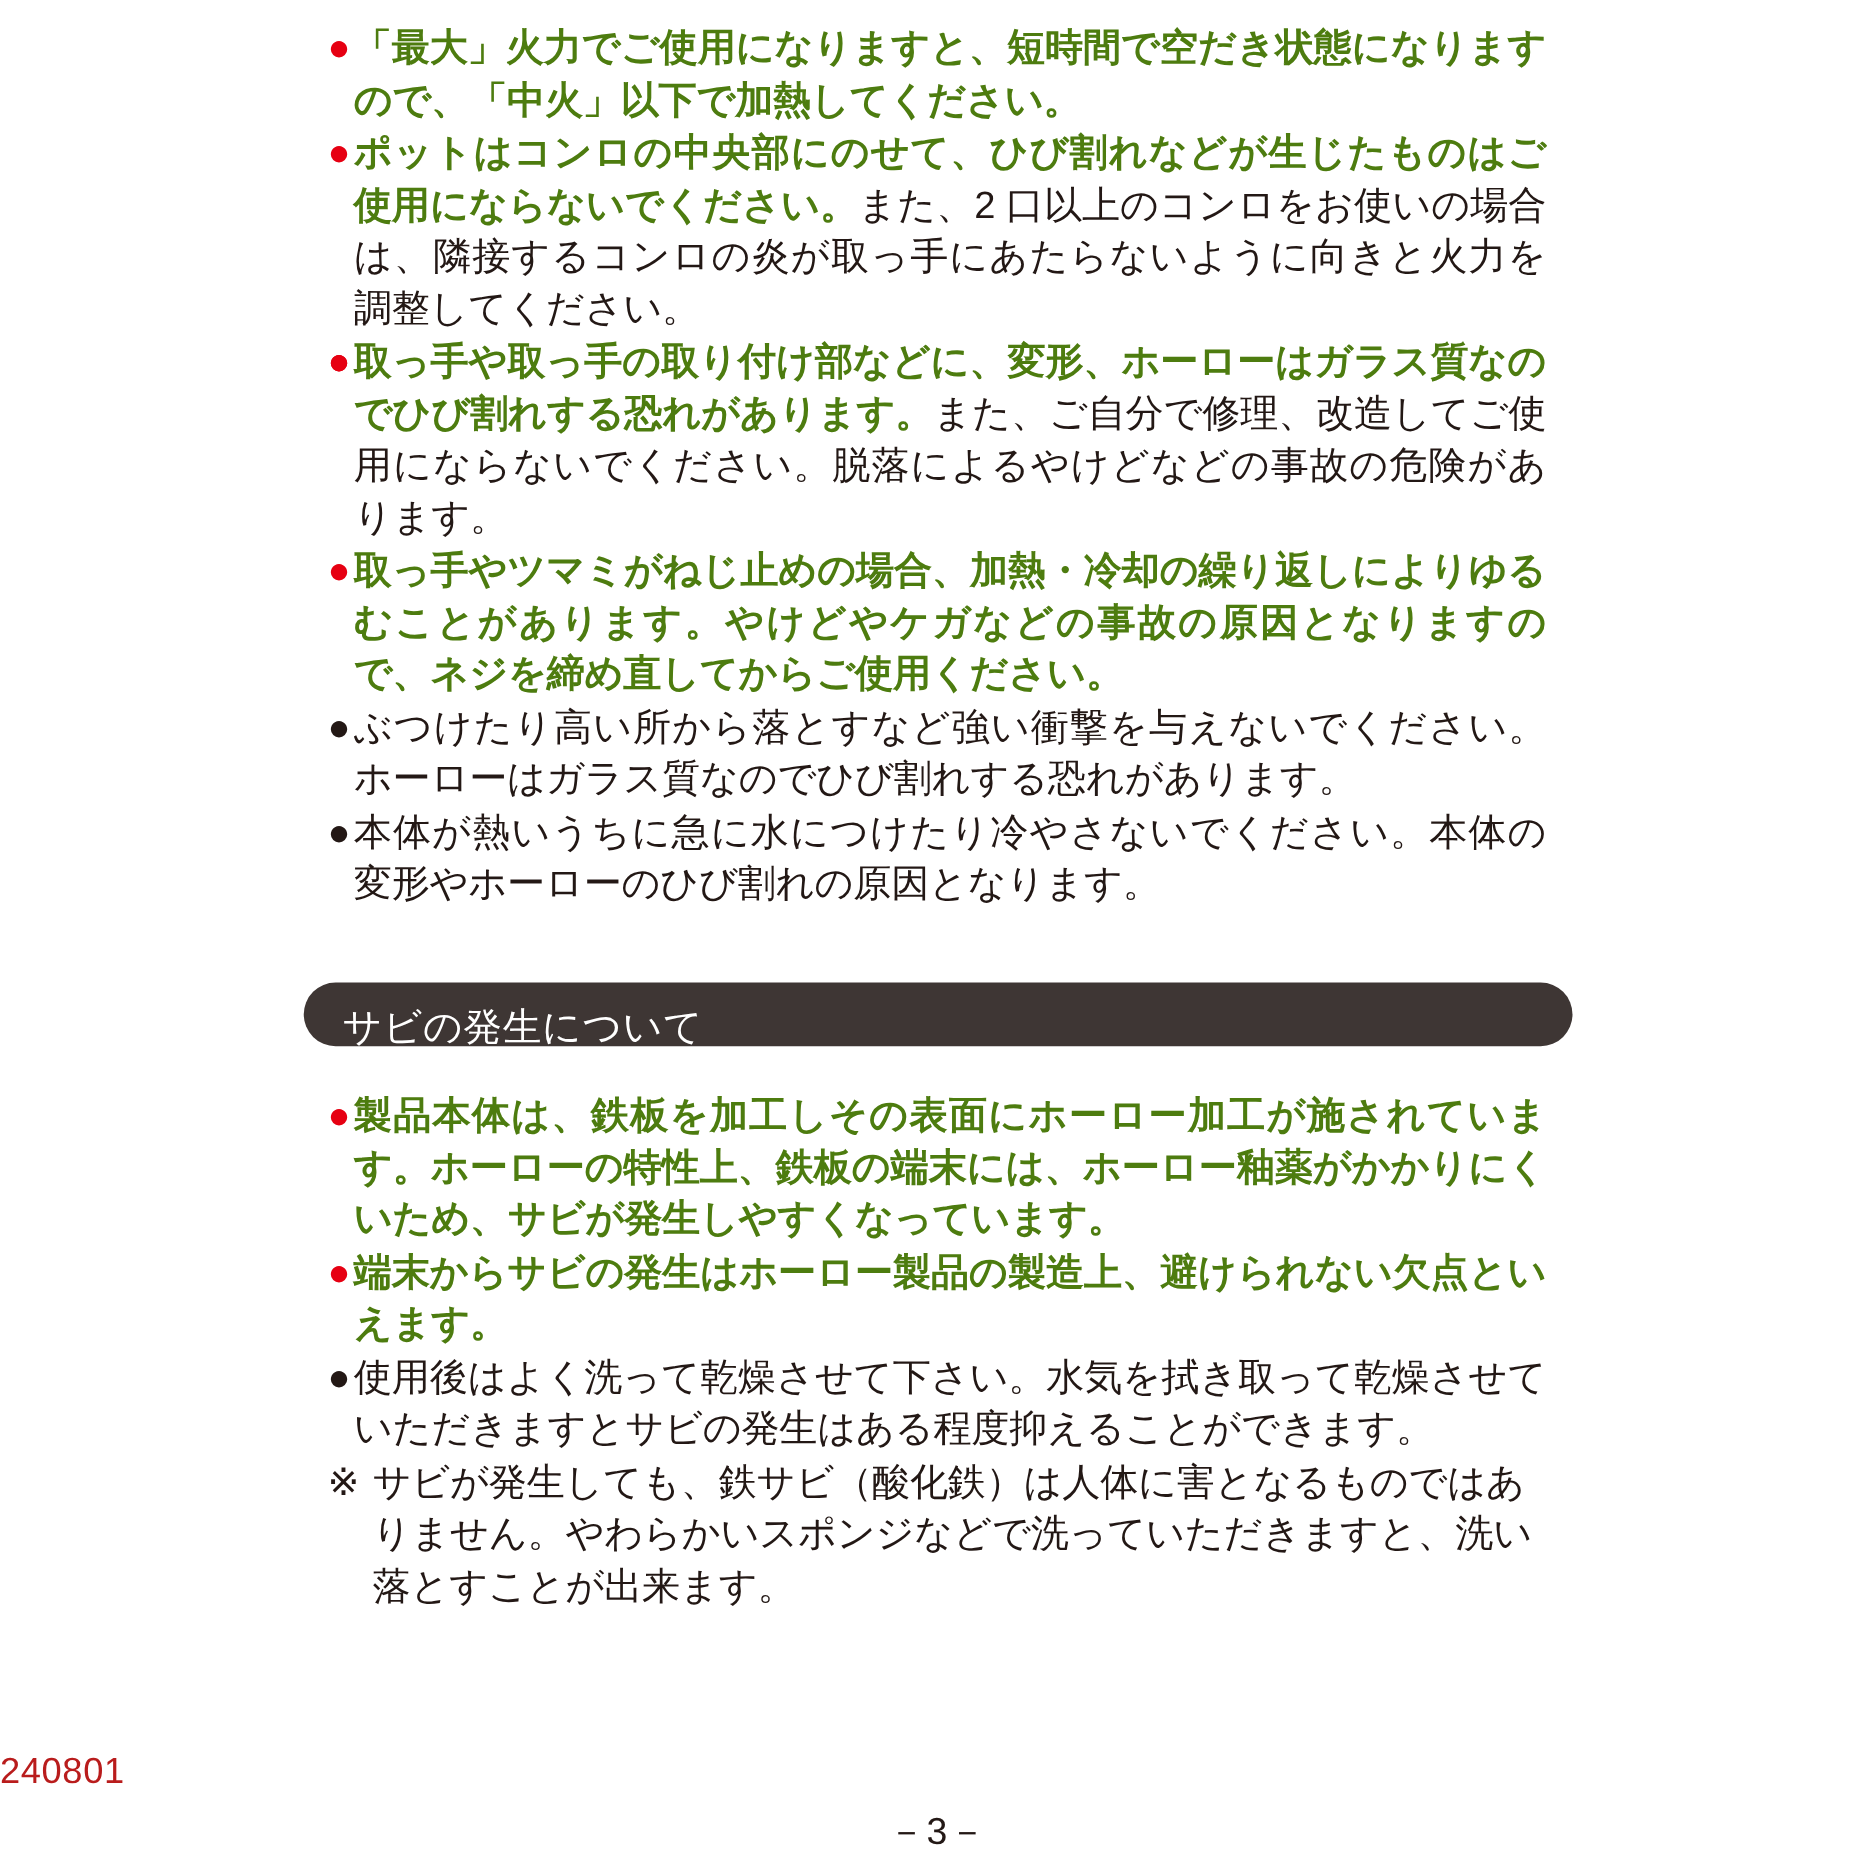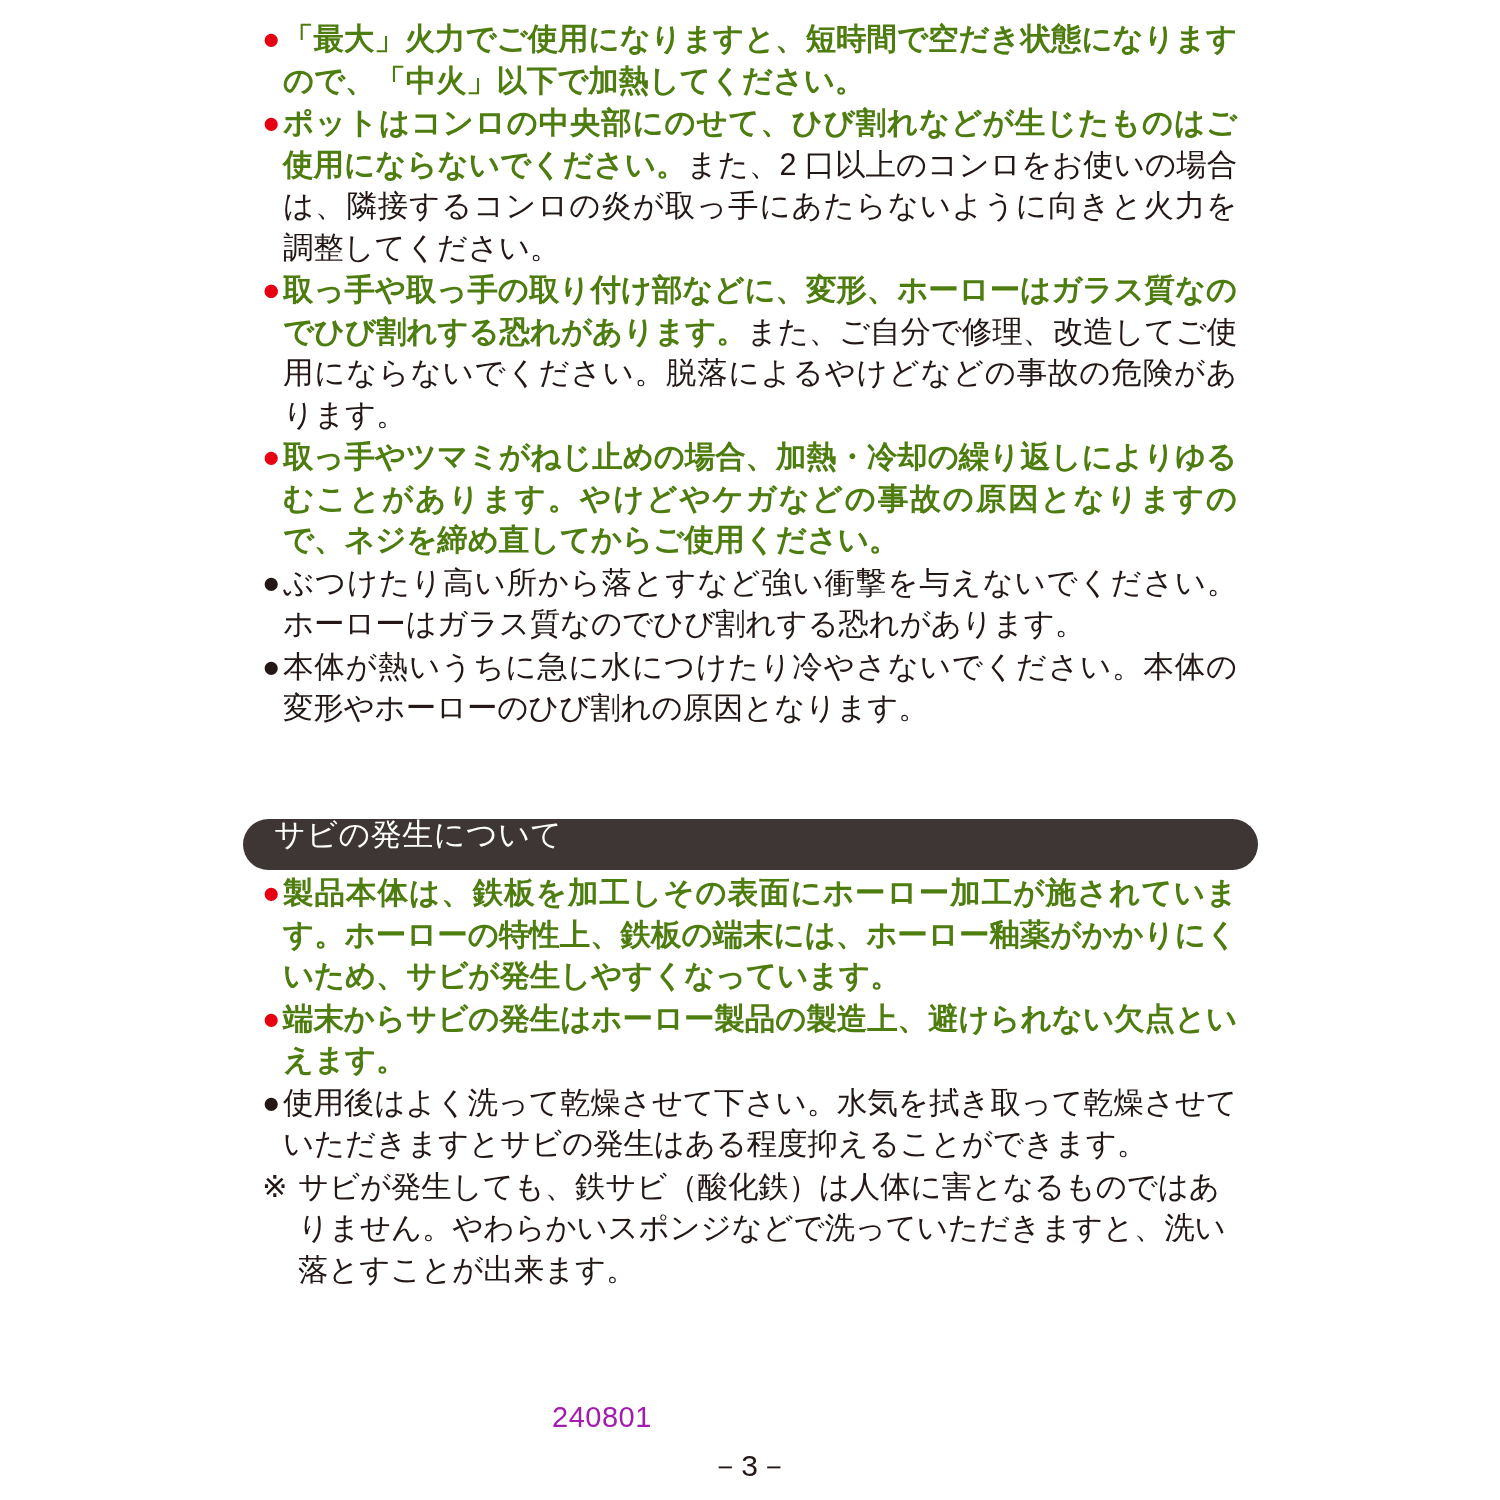--- a/index.html
+++ b/index.html
@@ -79,27 +79,27 @@
   .black{ color: #231815; font-weight: normal; }
 
   
   .bullet-item.is-red > .marker { color: #E60012; }
   .bullet-item.is-black > .marker { color: #231815; }
 
   
   .section-banner {
     position: absolute;
     left: 243px;
-    top: 819px;
+    top: 786px;
     width: 1015px;
     height: 51px;
     background: #3E3634;
     border-radius: 26px;
     display: flex;
-    align-items: flex-start;
+    align-items: flex-end;
   }
   .section-banner .banner-text {
     color: #ffffff;
     font-size: 31px;
     line-height: 31px;
     letter-spacing: 0.5px;
     padding-left: 31px;
     font-weight: normal;
   }
 
@@ -110,24 +110,24 @@
     top: 872px;
     width: 975px;
   }
 
   
   .doc-code {
     position: absolute;
     left: 0;
     top: 1400px;
     width: 1204px;
-    text-align: center;
+    text-align: left;
     font-size: 29px;
     line-height: 34px;
-    color: #a21caf;
+    color: #b91c1c;
     letter-spacing: 0.5px;
   }
   .page-number {
     position: absolute;
     left: 0;
     top: 1448px;
     width: 1500px;
     text-align: center;
     font-size: 30px;
     line-height: 36px;

